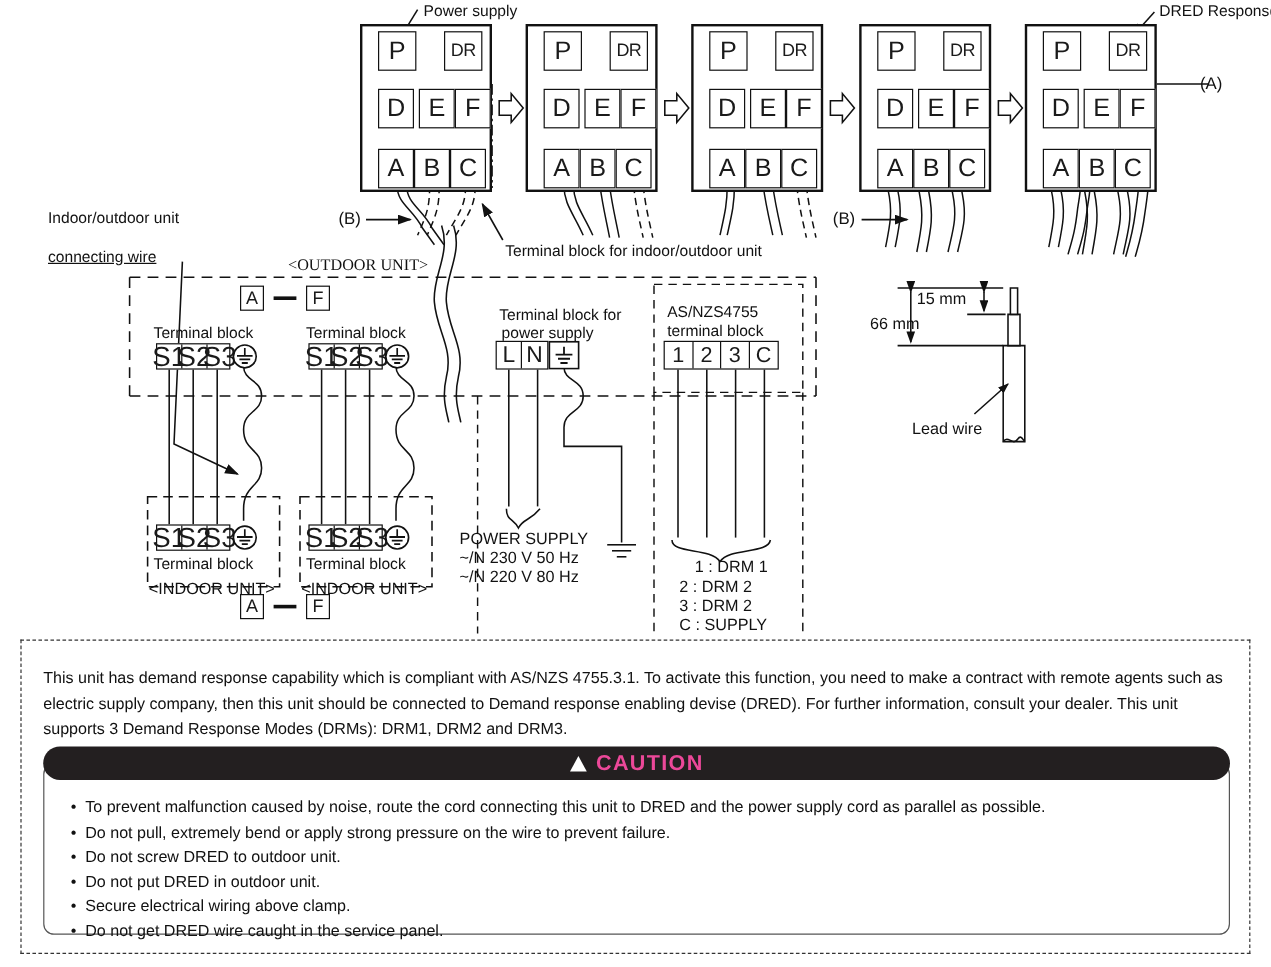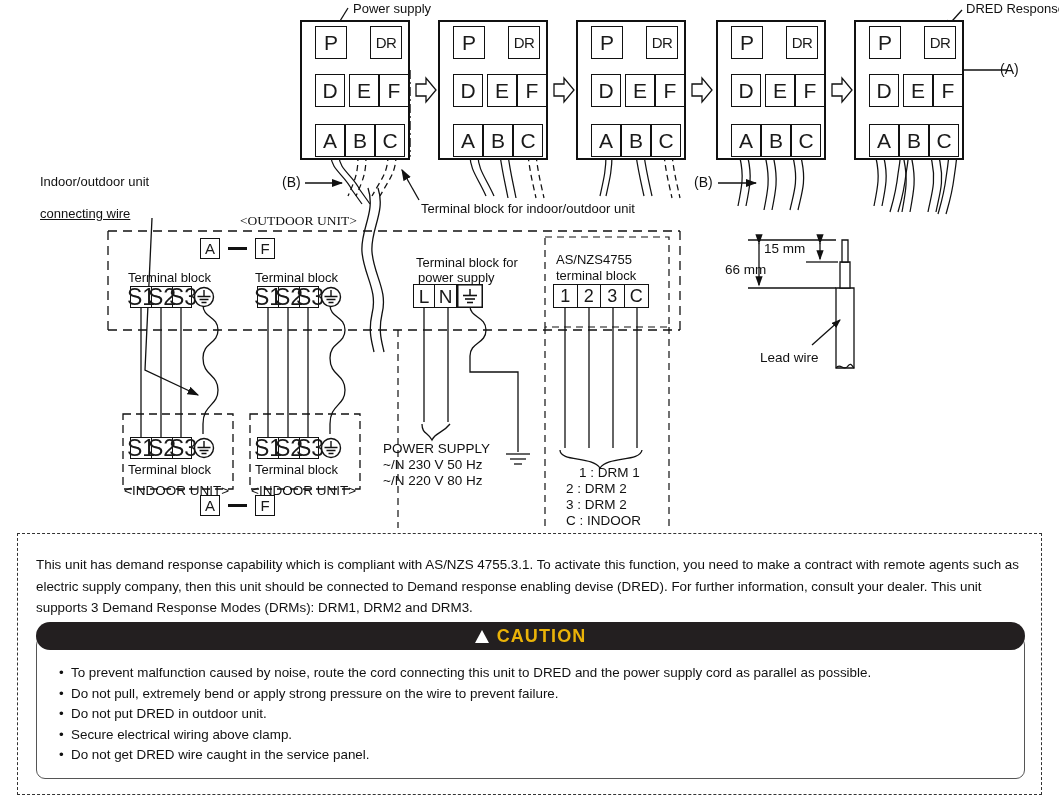--- a/index.html
+++ b/index.html
@@ -47,21 +47,21 @@
   #notice-para{
     position:absolute;left:18px;top:20px;width:985px;
     font-size:13.4px;line-height:21.5px;color:#111;
   }
   #caution-bar{
     position:absolute;left:18px;top:88px;width:989px;height:28px;
     background:#231f20;border-radius:14px;
     display:flex;align-items:center;justify-content:center;gap:8px;
   }
   #caution-bar .ctext{
-    color:#eab308;font-size:18px;font-weight:bold;letter-spacing:1.1px;
+    color:#ec4899;font-size:18px;font-weight:bold;letter-spacing:1.1px;
   }
   #caution-bar .tri{
     width:0;height:0;border-left:7px solid transparent;border-right:7px solid transparent;
     border-bottom:13px solid #fff;position:relative;
   }
   #caution-list-wrap{
     position:absolute;left:18px;top:102px;width:989px;height:143px;
     border:1.4px solid #555;border-radius:9px;box-sizing:border-box;
     padding:26px 0 0 22px;background:transparent;
   }
@@ -381,21 +381,21 @@
   <div class="tb" style="left:553px;top:284px;width:96px;height:24px;">
     <span class="cell" style="width:24px;font-size:18px;">1</span>
     <span class="cell" style="width:24px;font-size:18px;">2</span>
     <span class="cell" style="width:24px;font-size:18px;">3</span>
     <span class="cell" style="width:24px;font-size:18px;">C</span>
   </div>
 
   <div class="lbl" style="left:566px;top:465px;font-size:13.5px;margin-left:13px;">1 : DRM 1</div>
   <div class="lbl" style="left:566px;top:481px;font-size:13.5px;">2 : DRM 2</div>
   <div class="lbl" style="left:566px;top:497px;font-size:13.5px;">3 : DRM 2</div>
-  <div class="lbl" style="left:566px;top:513px;font-size:13.5px;">C : INDOOR</div>
+  <div class="lbl" style="left:566px;top:513px;font-size:13.5px;">C : SUPPLY</div>
 
   <div class="tb" style="left:130px;top:437px;width:62px;height:22px;">
     <span class="cell" style="width:21px;">S1</span>
     <span class="cell" style="width:21px;">S2</span>
     <span class="cell" style="width:20px;">S3</span>
   </div>
   <svg style="position:absolute;left:192px;top:436px;width:24px;height:24px;" viewBox="0 0 24 24">
     <circle cx="12" cy="12" r="9.5" fill="#fff" stroke="#111" stroke-width="1.4"></circle>
     <line x1="12" y1="5" x2="12" y2="11" stroke="#111" stroke-width="1.4"></line>
     <line x1="5.5" y1="11.5" x2="18.5" y2="11.5" stroke="#111" stroke-width="1.5"></line>
@@ -430,20 +430,21 @@
   <div class="lbl" style="left:764px;top:241px;font-size:13.5px;">15 mm</div>
   <div class="lbl" style="left:760px;top:350px;font-size:13.5px;">Lead wire</div>
 
   <div id="noticebox">
     <div id="notice-para">This unit has demand response capability which is compliant with AS/NZS 4755.3.1. To activate this function, you need to make a contract with remote agents such as electric supply company, then this unit should be connected to Demand response enabling devise (DRED). For further information, consult your dealer. This unit supports 3 Demand Response Modes (DRMs): DRM1, DRM2 and DRM3.</div>
 
     <div id="caution-list-wrap">
       <ul id="caution-list">
         <li>To prevent malfunction caused by noise, route the cord connecting this unit to DRED and the power supply cord as parallel as possible.</li>
         <li>Do not pull, extremely bend or apply strong pressure on the wire to prevent failure.</li>
+        <li>Do not screw DRED to outdoor unit.</li>
         <li>Do not put DRED in outdoor unit.</li>
         <li>Secure electrical wiring above clamp.</li>
         <li>Do not get DRED wire caught in the service panel.</li>
       </ul>
     </div>
 
     <div id="caution-bar">
       <span class="tri"></span>
       <span class="ctext">CAUTION</span>
     </div>

